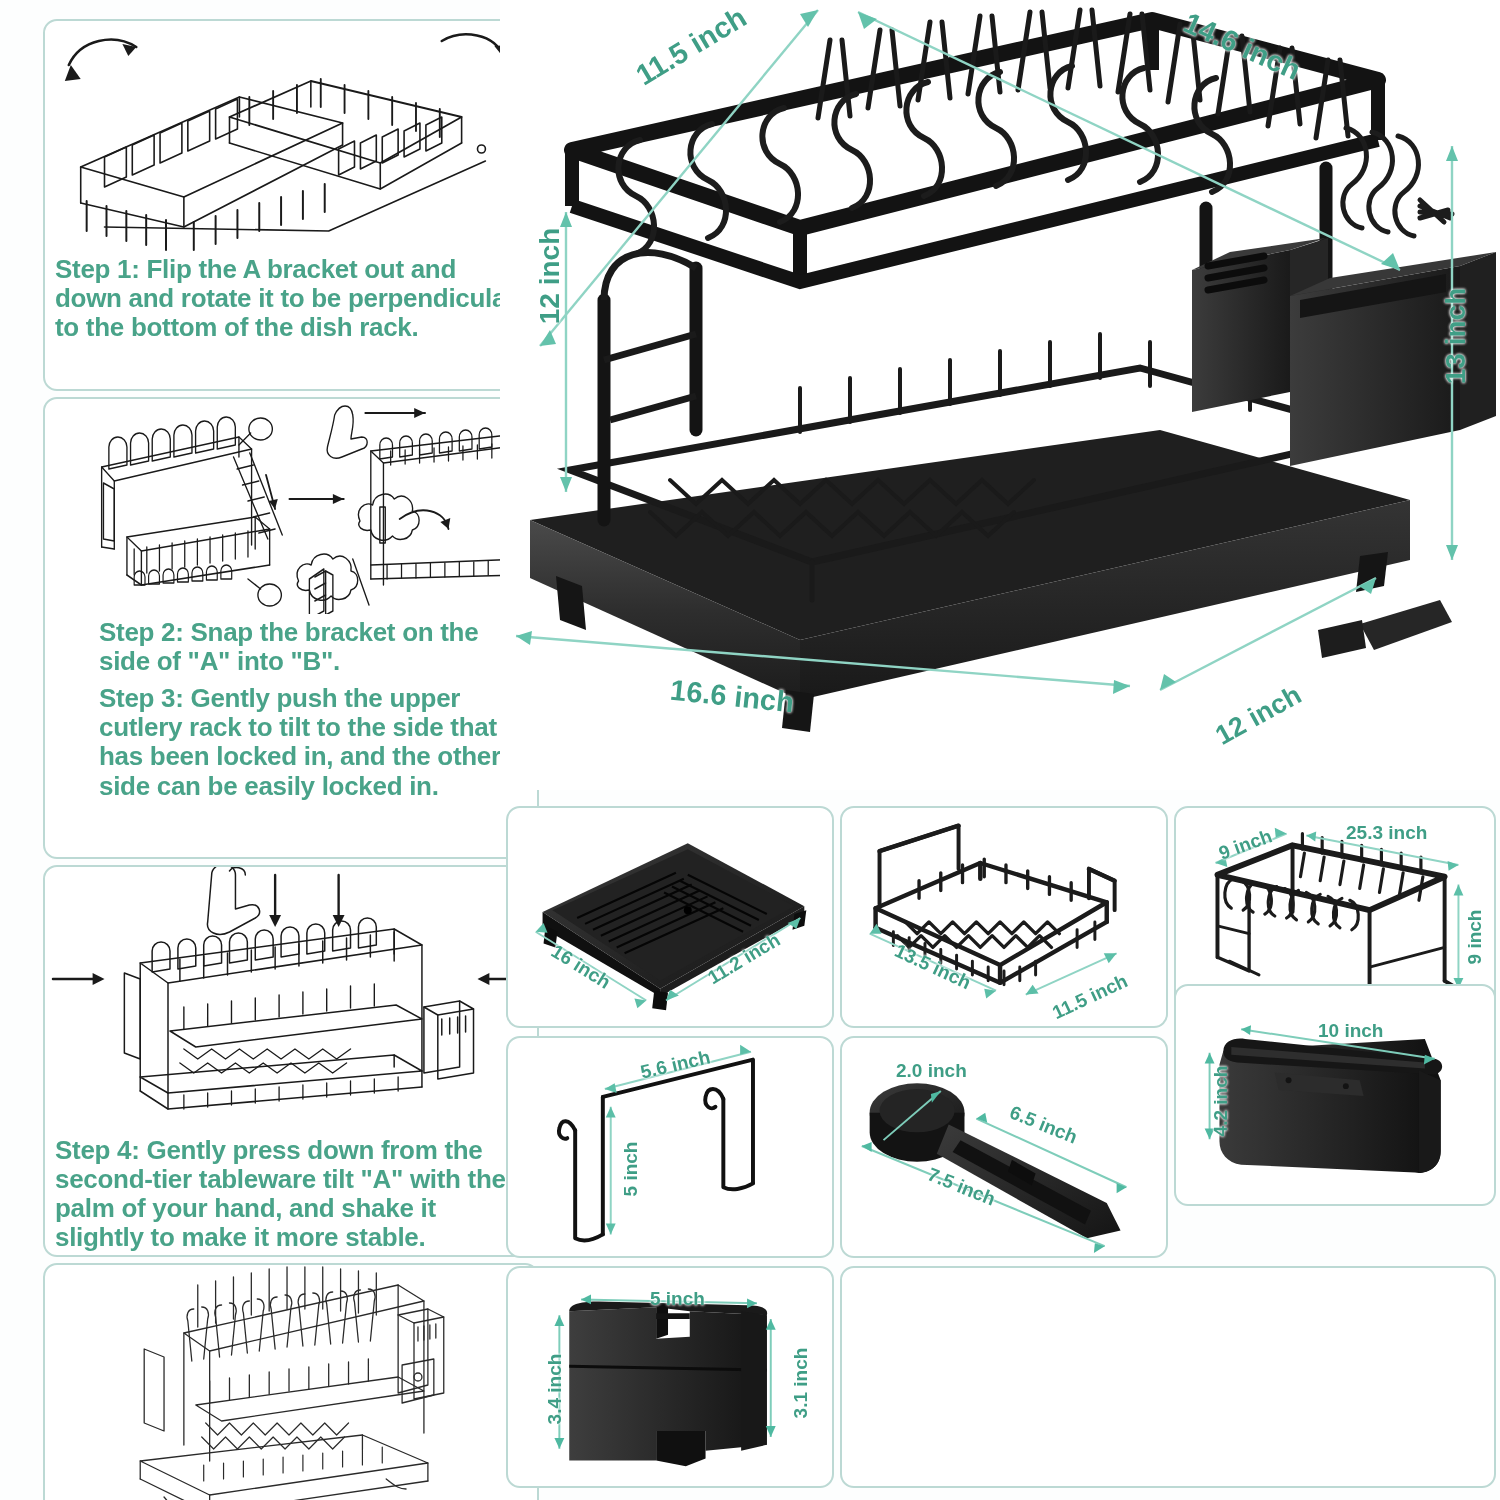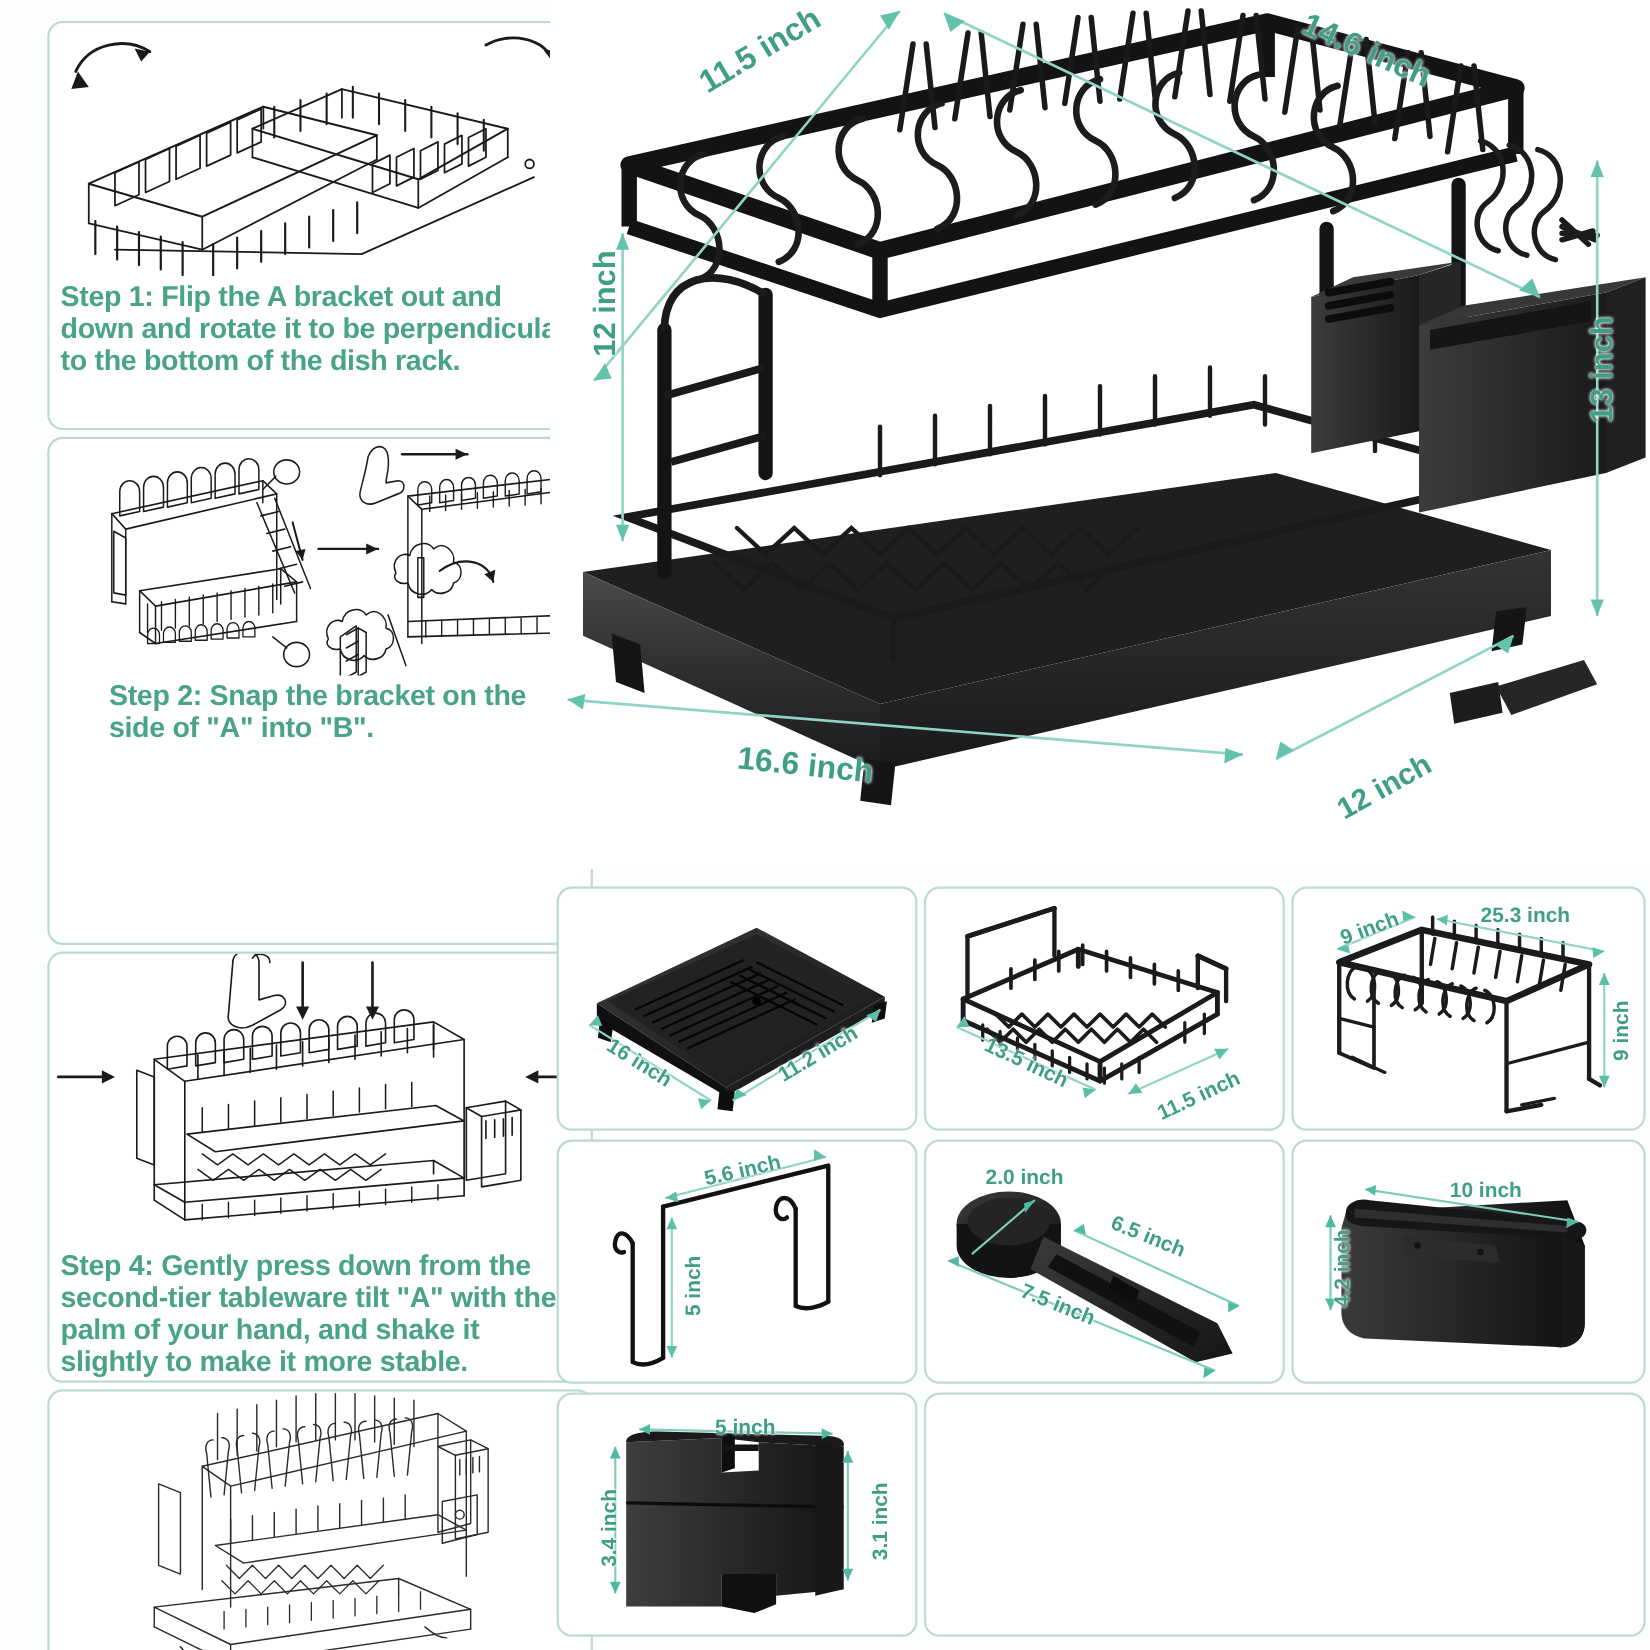--- a/index.html
+++ b/index.html
@@ -213,20 +213,21 @@
 
             <path d="M300 122 c-6 -12 6 -20 14 -16 c2 -12 18 -14 24 -6 c10 -8 22 2 20 12
                      c10 2 10 16 0 19 c-2 10 -16 12 -22 6 c-8 8 -22 4 -24 -6 c-10 2 -16 -4 -12 -9 z"></path>
             <path d="M322 108 l6 0 l0 36 l-6 0 z"></path>
             <path d="M310 206 L292 160"></path>
           </g>
         </svg>
       </div>
       <div class="step-text">
         <p>Step 2: Snap the bracket on the side of "A" into "B".</p>
+        <p>Step 3: Gently push the upper cutlery rack to tilt to the side that has been locked in, and the other side can be easily locked in.</p>
       </div>
     </div>
 
     <div class="panel step-panel" style="left:0;top:846px;width:496px;height:392px;">
       <div class="step-fig" style="height:265px;">
         <svg viewBox="0 0 496 265" preserveAspectRatio="none">
           <g fill="none" stroke="#1a1a1a" stroke-width="1.5" stroke-linecap="round" stroke-linejoin="round">
 
             <path d="M168 8 c0 -14 24 -14 24 0 l0 34 l14 -4 c10 -2 14 8 6 13 l-26 14
                      c-12 6 -24 0 -22 -10 l4 -47 z"></path>
@@ -666,21 +667,21 @@
         <path d="M20 110 L266 212"></path>
         <path d="M20 110 l10 -4 l0 10 z" fill="#4fb9a1" stroke="none"></path>
         <path d="M266 212 l-10 -3 l-1 10 z" fill="#4fb9a1" stroke="none"></path>
       </g>
     </svg>
     <span class="pdim noselect" style="left:54px;top:22px;">2.0 inch</span>
     <span class="pdim noselect" style="left:166px;top:76px;transform:rotate(22deg);">6.5 inch</span>
     <span class="pdim noselect" style="left:84px;top:138px;transform:rotate(22deg);">7.5 inch</span>
   </div>
 
-  <div class="panel" style="left:1174px;top:1036px;width:322px;height:222px;">
+  <div class="panel" style="left:1174px;top:984px;width:322px;height:222px;">
     <svg class="part-svg" viewBox="0 0 322 222" preserveAspectRatio="none">
       <defs>
         <linearGradient id="boxG" x1="0" y1="0" x2="1" y2="0">
           <stop offset="0" stop-color="#3a3a3a"></stop>
             <stop offset="0.6" stop-color="#212121"></stop>
             <stop offset="1" stop-color="#101010"></stop>
         </linearGradient>
       </defs>
       <path d="M48 66 L252 54 L268 96 L268 168 C268 186 252 192 242 190 L66 182
                C52 180 44 170 44 158 L44 80 Z" fill="url(#boxG)"></path>

